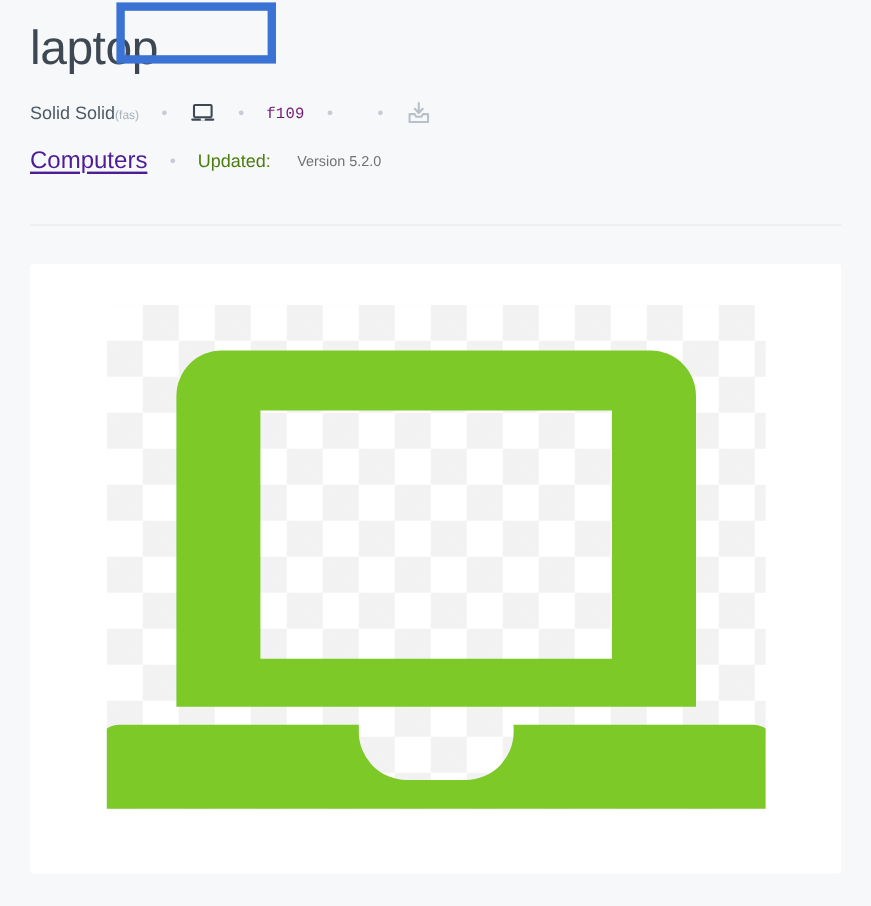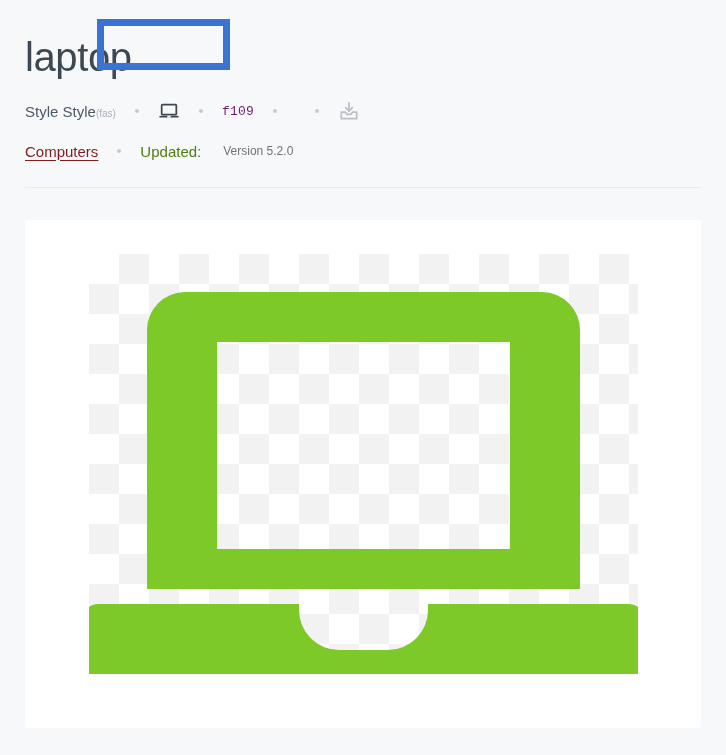--- a/index.html
+++ b/index.html
@@ -19,21 +19,21 @@
     position: absolute;
     left: 0; top: 0;
     width: 726px;
     height: 755px;
   }
 
   
   .header {
     position: absolute;
     left: 25px;
-    top: 36px;
+    top: 19px;
     width: 676px;
   }
 
   .page-title {
     font-size: 40px;
     font-weight: 400;
     color: #3d4852;
     letter-spacing: -0.4px;
     line-height: 1.05;
     margin: 0;
@@ -127,24 +127,24 @@
   
   .meta-row2 {
     display: flex;
     align-items: center;
     font-size: 15px;
     margin-top: 16px;
     height: 22px;
   }
 
   .cat-link {
-    color: #7f1d1d;
+    color: #4c1d95;
     text-underline-offset: 3px;
     cursor: pointer;
-    font-size: 15px;
+    font-size: 20px;
   }
 
   .updated-label {
     color: #4d7c0f;
     font-size: 15px;
   }
   .updated-version {
     color: #737373;
     font-size: 12px;
     margin-left: 22px;
@@ -203,21 +203,21 @@
 <body>
 
 <div class="page">
 
   <div class="header">
 
     <h1 class="page-title">laptop</h1>
 
     <div class="meta-row">
 
-      <span class="meta-style"><span>Style Style</span><span class="abbr">(fas)</span></span>
+      <span class="meta-style"><span>Solid Solid</span><span class="abbr">(fas)</span></span>
 
       <span class="dot"></span>
 
       <span class="glyph-icon">
         <svg viewBox="0 0 24 18" width="20" height="16" aria-hidden="true">
           <rect x="3.2" y="1.2" width="17.6" height="12.2" rx="1.1" ry="1.1" fill="none" stroke="currentColor" stroke-width="2.1"></rect>
           <rect x="0.4" y="14.6" width="23.2" height="2.3" rx="1.1" ry="1.1" fill="currentColor"></rect>
           <rect x="10" y="14.6" width="4" height="2.3" fill="#f7f8fa"></rect>
         </svg>
       </span>

